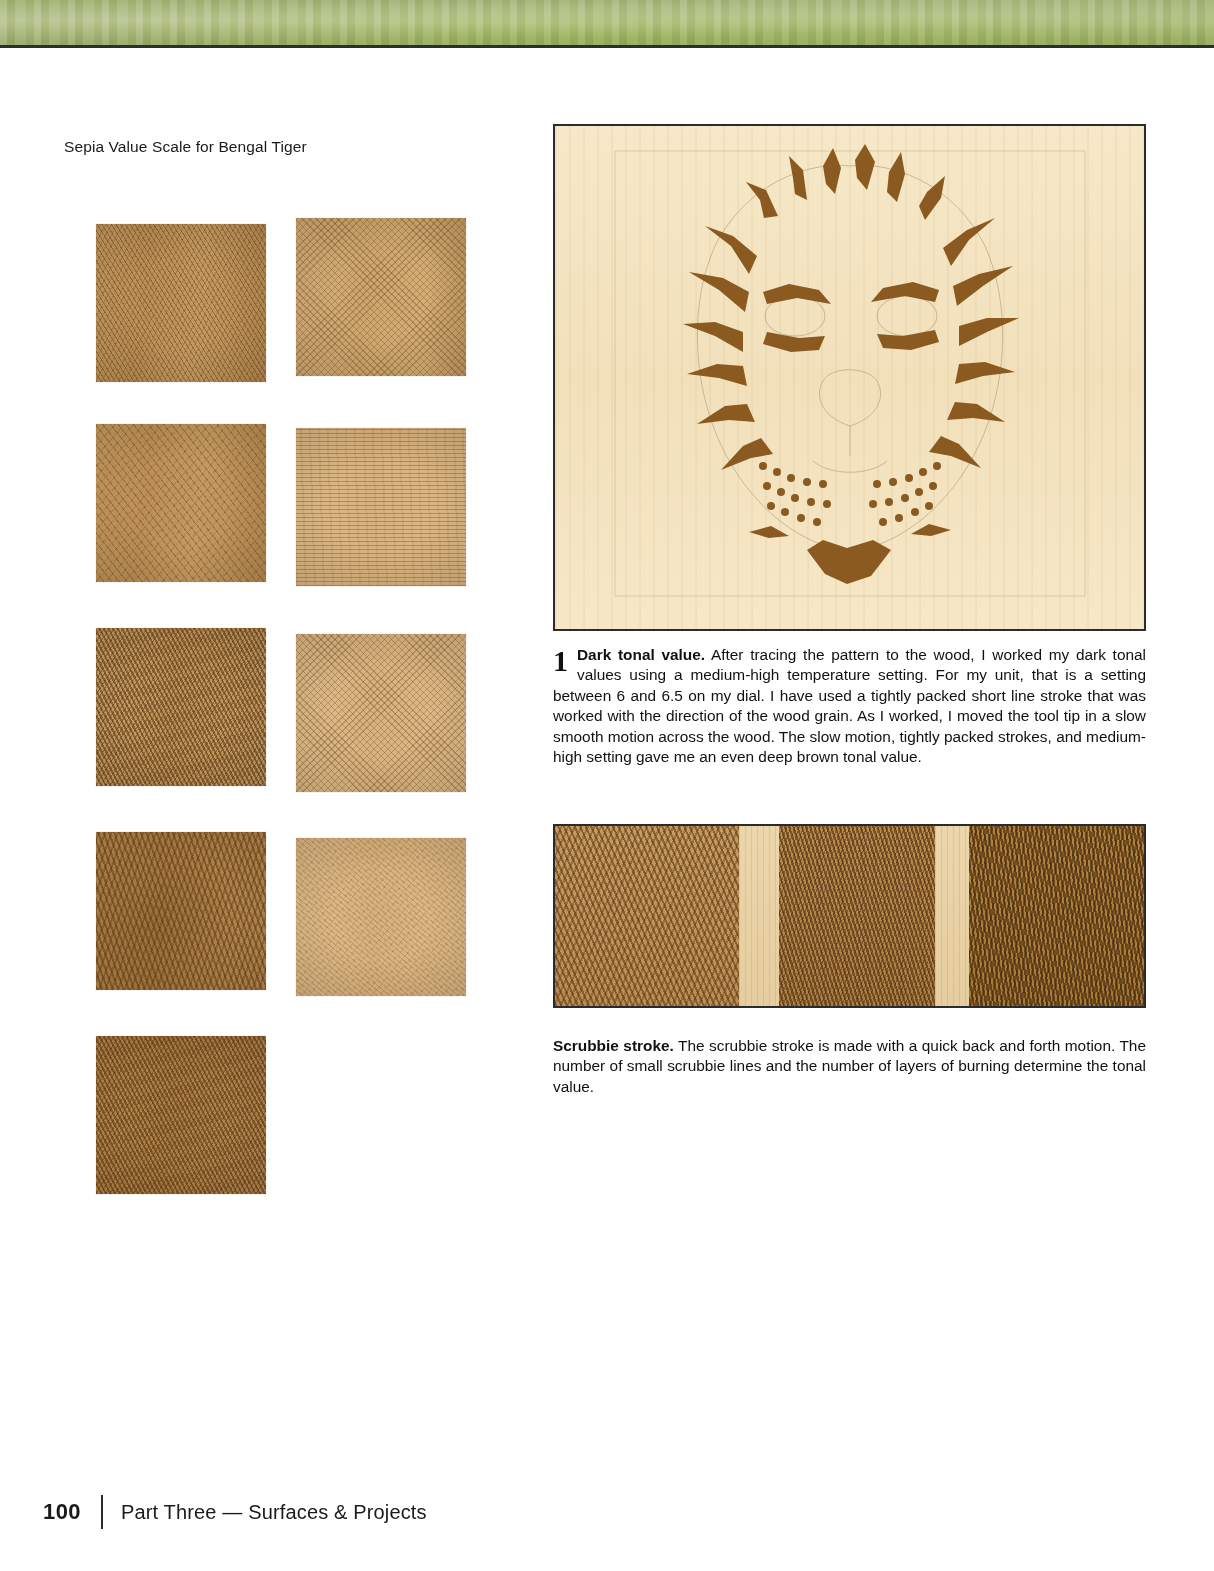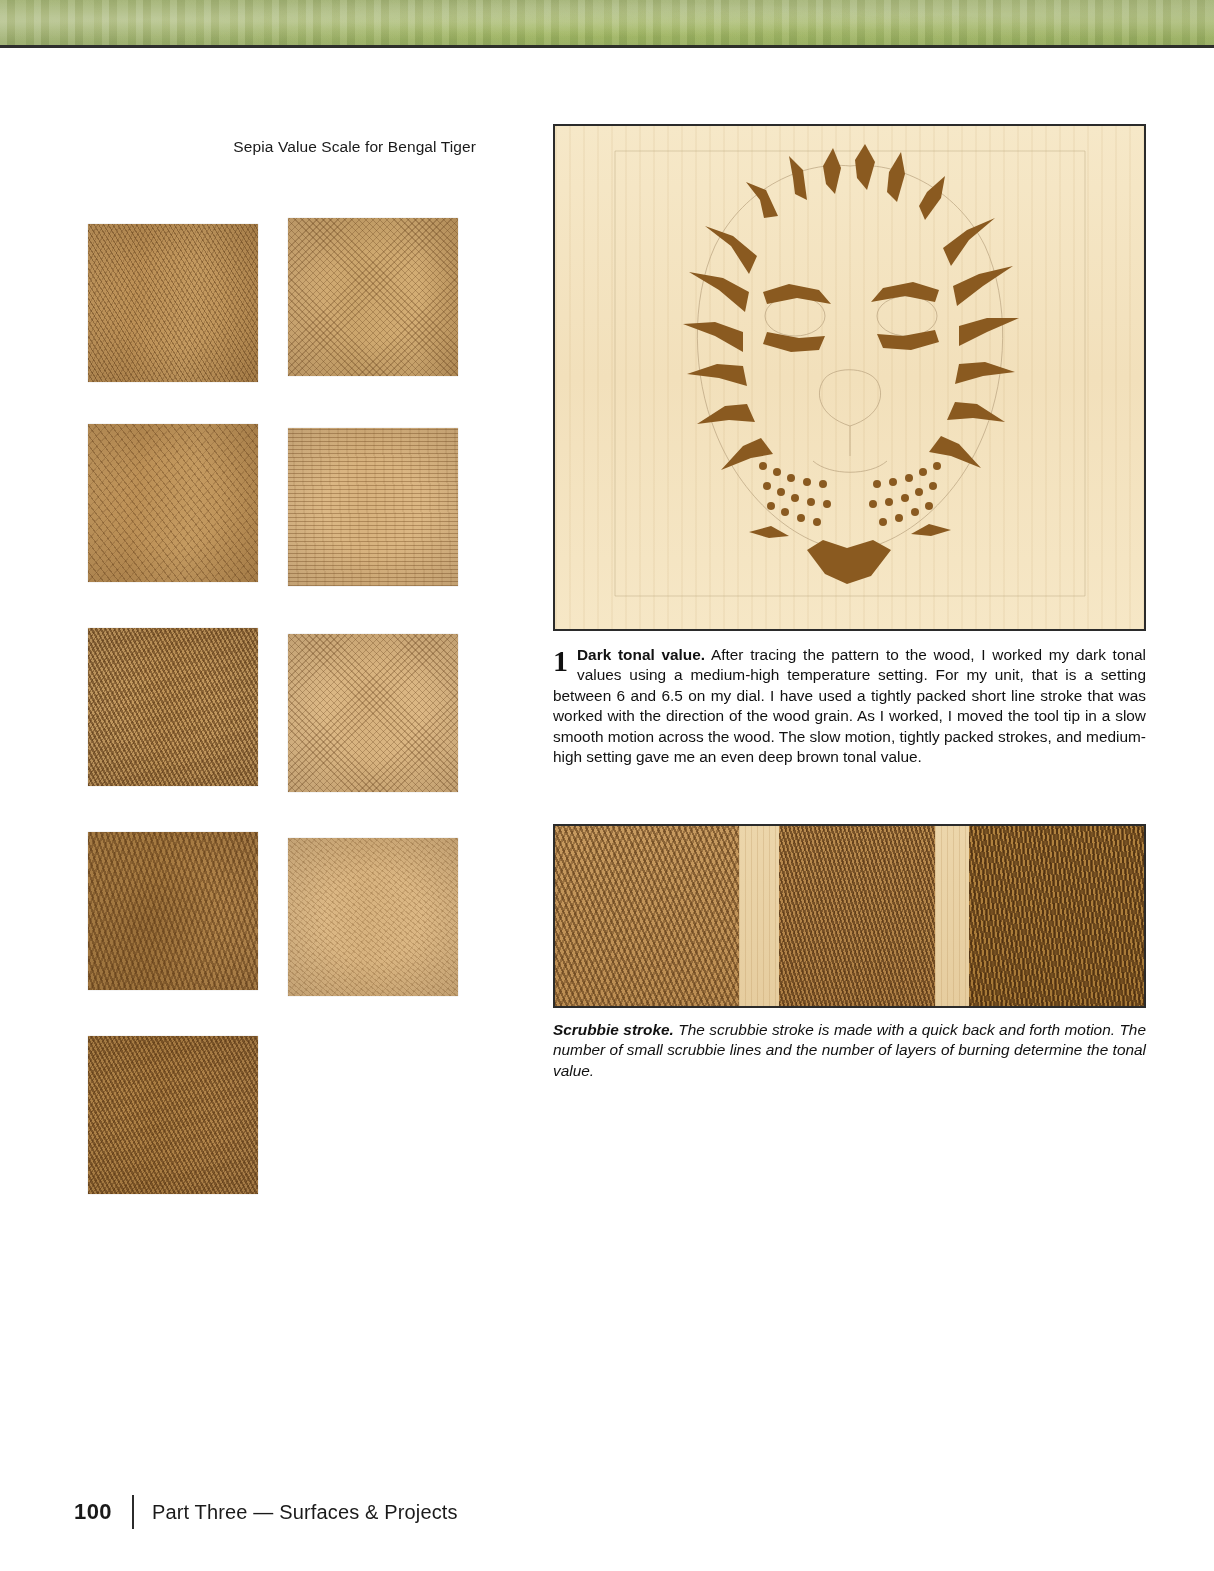--- a/index.html
+++ b/index.html
@@ -37,24 +37,23 @@
       radial-gradient(ellipse at 12% 40%, rgba(255,255,255,0.22), transparent 55%),
       radial-gradient(ellipse at 46% 70%, rgba(120,140,80,0.30), transparent 60%),
       radial-gradient(ellipse at 78% 30%, rgba(255,255,255,0.18), transparent 55%),
       radial-gradient(ellipse at 92% 80%, rgba(110,130,70,0.28), transparent 60%);
     mix-blend-mode: overlay;
   }
 
   
   .left-col {
     position: absolute;
-    left: 56px;
+    left: 64px;
     top: 138px;
     width: 420px;
-    text-align: right;
   }
   .value-scale-title {
     font-size: 15.5px;
     color: #1a1a1a;
     letter-spacing: 0.1px;
     margin: 0 0 22px 0;
   }
   .swatch-grid {
     position: relative;
     width: 420px;
@@ -192,21 +191,21 @@
   .panel-burn3 {
     background:
       repeating-linear-gradient(80deg, rgba(62,34,8,0.62) 0px, rgba(62,34,8,0.62) 2px, rgba(0,0,0,0) 2px, rgba(0,0,0,0) 4px),
       repeating-linear-gradient(-80deg, rgba(62,34,8,0.50) 0px, rgba(62,34,8,0.50) 2px, rgba(0,0,0,0) 2px, rgba(0,0,0,0) 5px),
       linear-gradient(180deg, #b1823f, #a67836);
   }
 
   
   .footer {
     position: absolute;
-    left: 50px;
+    left: 19px;
     bottom: 42px;
     display: flex;
     align-items: center;
     height: 34px;
   }
   .page-number {
     font-size: 22px;
     font-weight: bold;
     width: 62px;
     text-align: right;
@@ -366,21 +365,21 @@
   </div>
 
   <div class="figure-frame stroke-figure">
     <div class="panel panel-burn1" style="left:0;   width:184px;"></div>
     <div class="panel panel-gap" style="left:184px; width:40px;"></div>
     <div class="panel panel-burn2" style="left:224px; width:156px;"></div>
     <div class="panel panel-gap" style="left:380px; width:34px;"></div>
     <div class="panel panel-burn3" style="left:414px; right:0;"></div>
   </div>
 
-  <div class="caption" style="margin-top:12px;font-style:italic;">
+  <div class="caption" style="margin-top:28px;">
     <b>Scrubbie stroke.</b><span> The scrubbie stroke is made with a quick back and forth motion. The number of small scrubbie lines and the number of layers of burning determine the tonal value.</span>
   </div>
 </div>
 
 <div class="footer">
   <div class="page-number">100</div>
   <div class="footer-rule"></div>
   <div class="footer-text">Part Three — Surfaces &amp; Projects</div>
 </div>
 

